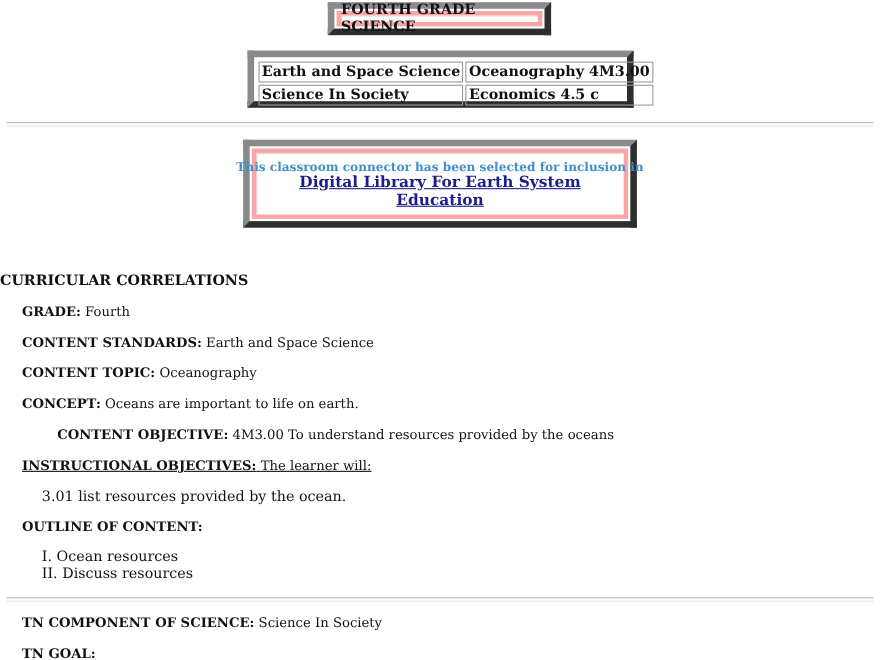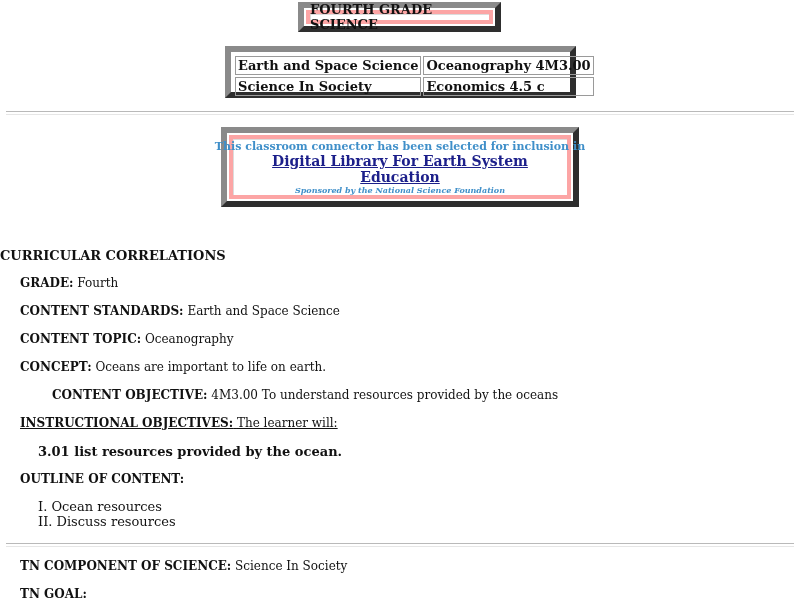--- a/index.html
+++ b/index.html
@@ -65,21 +65,20 @@
   </tbody>
     </table>
 </div>
 
 <hr class="rule" style="top:111px;">
 
 <div id="dlese-box" class="outset">
   <div class="inner-cell">
     <div class="dl-intro">This classroom connector has been selected for inclusion in</div>
     <a class="dl-link">Digital Library For Earth System Education</a>
-    <div class="dl-sponsor">Sponsored by the National Science Foundation</div>
   </div>
 </div>
 
 <div class="heading">CURRICULAR CORRELATIONS</div>
 
 <div class="field" style="top:276px;">
   <span class="lbl">GRADE:</span>
   <span>Fourth</span>
 </div>
 <div class="field" style="top:304px;">
@@ -95,21 +94,21 @@
   <span>Oceans are important to life on earth.</span>
 </div>
 <div class="field" style="top:388px;margin-left:32px;">
   <span class="lbl">CONTENT OBJECTIVE:</span>
   <span>4M3.00 To understand resources provided by the oceans</span>
 </div>
 <div class="field" style="top:416px;text-decoration:underline;">
   <span class="lbl">INSTRUCTIONAL OBJECTIVES:</span>
   <span>The learner will:</span>
 </div>
-<div class="indent" style="top:444px;font-weight:bold;">3.01 list resources provided by the ocean.</div>
+<div class="indent" style="top:444px;">3.01 list resources provided by the ocean.</div>
 
 <div class="field" style="top:472px;">
   <span class="lbl">OUTLINE OF CONTENT:</span>
 </div>
 <div class="indent" style="top:499px;">I. Ocean resources</div>
 <div class="indent" style="top:514px;">II. Discuss resources</div>
 
 <hr class="rule" style="top:543px;">
 
 <div class="field" style="top:559px;">

